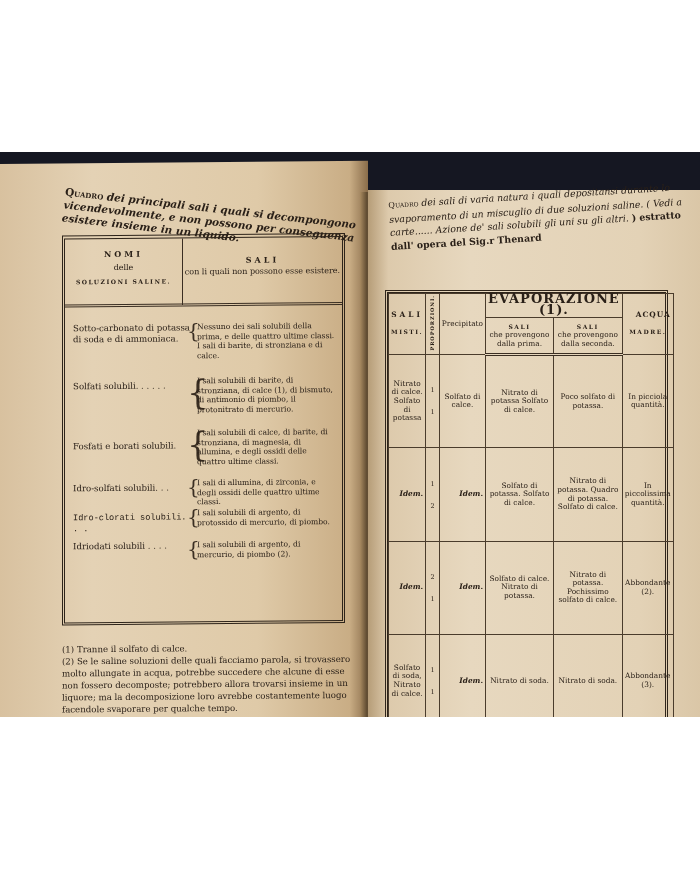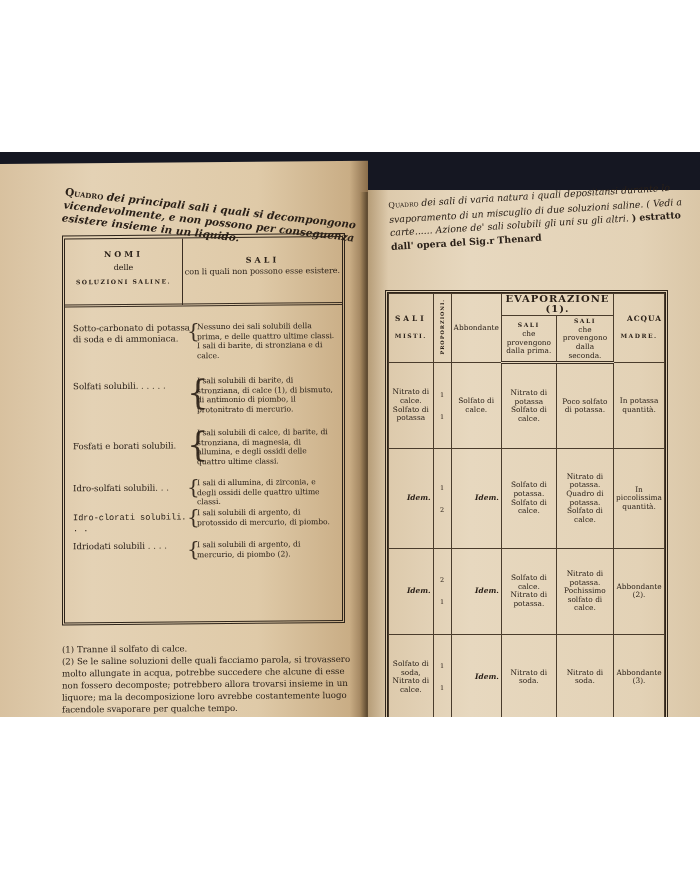--- a/index.html
+++ b/index.html
@@ -150,23 +150,23 @@
       <table>
         <thead>
           <tr>
             <th rowspan="2" style="width:17%;">
               <div class="spaced">SALI</div><br>
               <div class="tiny-caps">MISTI.</div>
             </th>
             <th rowspan="2" style="width:7%;">
               <span class="vert">PROPORZIONI.</span>
             </th>
-            <th rowspan="2" style="width:17%;">Abbondante</th>
+            <th rowspan="2" style="width:17%;">Precipitato</th>
             <th colspan="2" style="height:22px;">
-              <span class="spaced" style="letter-spacing:1px;font-size:10px;">EVAPORAZIONE (1).</span>
+              <span class="spaced" style="letter-spacing:1px;font-size:13px;">EVAPORAZIONE (1).</span>
             </th>
             <th rowspan="2" style="width:18%;">
               <div class="spaced" style="letter-spacing:1px;text-align:right;">ACQUA</div><br>
               <div class="tiny-caps">MADRE.</div>
             </th>
           </tr>
           <tr>
             <th style="width:20%;">
               <div class="tiny-caps">SALI</div>
               <div>che provengono dalla prima.</div>
@@ -177,21 +177,21 @@
             </th>
           </tr>
         </thead>
         <tbody>
           <tr>
             <td>Nitrato di calce. Solfato di potassa</td>
             <td class="nums"><span>1</span><br><span>1</span></td>
             <td>Solfato di calce.</td>
             <td>Nitrato di potassa Solfato di calce.</td>
             <td>Poco solfato di potassa.</td>
-            <td>In potassa quantità.</td>
+            <td>In picciola quantità.</td>
           </tr>
           <tr>
             <td class="idem">Idem.</td>
             <td class="nums"><span>1</span><br><span>2</span></td>
             <td class="idem">Idem.</td>
             <td>Solfato di potassa. Solfato di calce.</td>
             <td>Nitrato di potassa. Quadro di potassa. Solfato di calce.</td>
             <td>In piccolissima quantità.</td>
           </tr>
           <tr>

